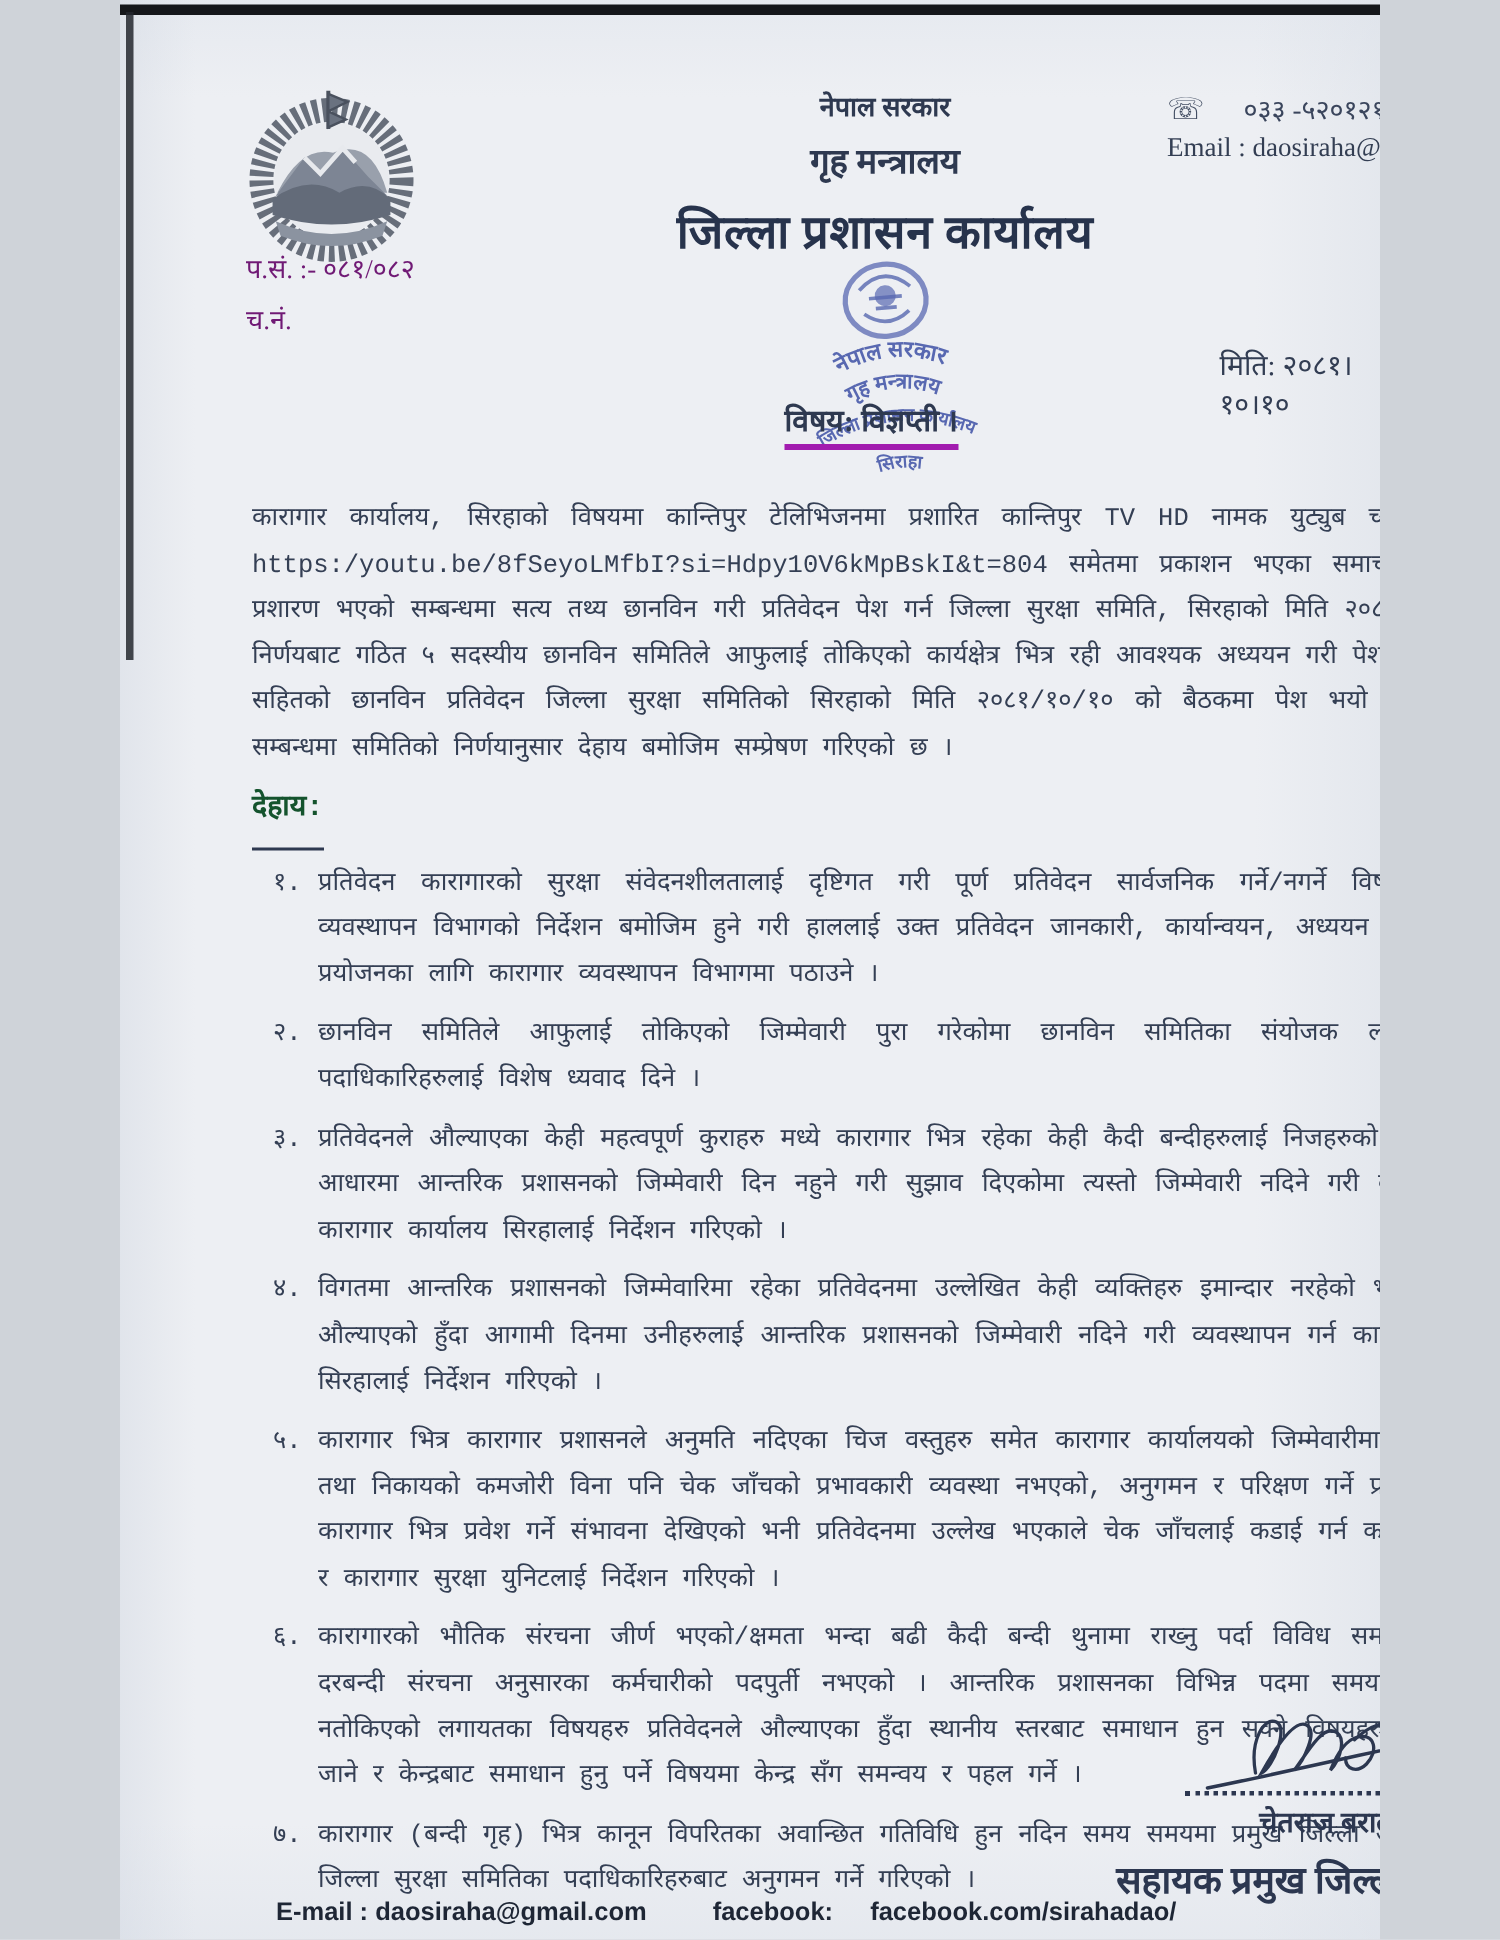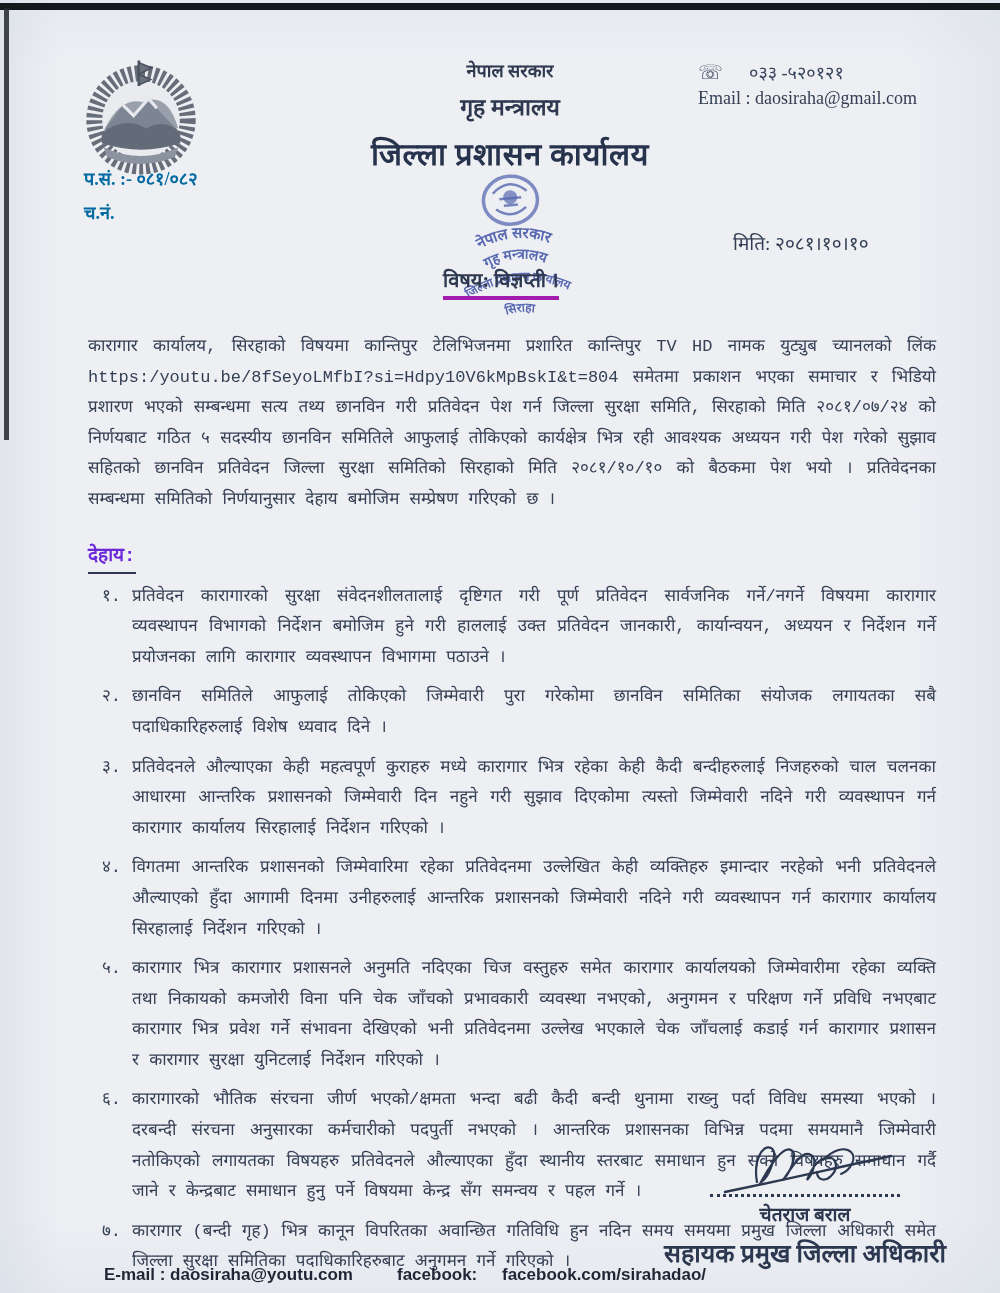--- a/index.html
+++ b/index.html
@@ -1,18 +1,18 @@
 <!DOCTYPE html>
 <html><head>
 <meta charset="utf-8">
 <style>
   html,body{margin:0;padding:0;background:#cfd3d9;}
   .page{
     position:relative;
-    width:1000px;height:1293px;
+    width:840px;height:1293px;
     margin:0 auto;
     background:#edeff3;
     font-family:"Liberation Serif", serif;
     color:#343f54;
     overflow:hidden;
   }
   .page::before{ 
     content:"";
     position:absolute;inset:0;
     background:
@@ -26,39 +26,39 @@
   
   .emblem{position:absolute;top:52px;left:72px;width:138px;height:138px;}
   .hdr-center{position:absolute;top:58px;left:300px;width:420px;text-align:center;}
   .gov-line{font-size:18px;font-weight:bold;color:#2e3950;}
   .ministry-line{font-size:23px;font-weight:bold;color:#2e3950;margin-top:8px;}
   .office-line{font-size:31px;font-weight:bold;color:#27334c;margin-top:10px;letter-spacing:.5px;}
   .hdr-right{position:absolute;top:60px;left:698px;width:270px;}
   .phone-row{font-size:18px;color:#3a455c;display:flex;align-items:center;gap:26px;}
   .phone-glyph{font-family:"DejaVu Sans", sans-serif;font-size:20px;color:#434e63;}
   .email-row{font-size:18px;color:#333e53;margin-top:4px;}
-  .ref-block{position:absolute;top:166px;left:84px;font-weight:bold;font-size:18px;color:#0369a1;}
+  .ref-block{position:absolute;top:166px;left:84px;font-weight:normal;font-size:18px;color:#701a75;}
   .ref-block .row{margin-bottom:10px;}
 
   
   .stamp{position:absolute;top:170px;left:420px;width:190px;height:165px;transform:rotate(-5deg);opacity:.88;}
   .subject{
     position:absolute;top:266px;left:443px;
     font-size:20px;font-weight:bold;color:#2e3950;
     border-bottom:4px solid #a21caf;padding-bottom:3px;
   }
   .date-line{position:absolute;top:230px;left:733px;font-size:19px;color:#323d53;}
 
   
   .content{position:absolute;top:332px;left:88px;width:848px;font-family:Liberation Mono, monospace;}
   .intro{font-size:17px;line-height:1.8;text-align:justify;}
   .list-heading{
-    display:inline-block;margin-top:25px;
-    font-size:19px;font-weight:bold;color:#6d28d9;
-    border-bottom:2px solid #2e3950;padding-bottom:5px;
+    display:inline-block;margin-top:7px;
+    font-size:19px;font-weight:bold;color:#14532d;
+    border-bottom:2px solid #2e3950;padding-bottom:16px;
   }
   .items{margin-top:8px;}
   .item{display:flex;margin:0 0 9px 14px;}
   .item .num{width:30px;flex-shrink:0;font-size:17px;line-height:1.8;}
   .item .txt{flex:1;font-size:17px;line-height:1.8;text-align:justify;}
 
   
   .sig-block{position:absolute;top:1130px;left:655px;width:300px;text-align:center;}
   .sig-scribble{display:block;margin:0 auto;}
   .sig-dots{width:190px;margin:-14px auto 4px auto;border-bottom:3px dotted #2c3750;}
@@ -172,20 +172,20 @@
       <path d="M52,52 C48,30 58,14 66,18 C74,22 64,48 56,52 C66,34 78,16 86,20 C94,24 84,44 78,50 C88,36 96,22 104,24 C114,27 108,44 102,50 C106,40 112,30 120,28 C132,25 134,38 126,46 C120,52 112,50 112,42" fill="none" stroke="#2c3750" stroke-width="2.2" stroke-linecap="round"></path>
       <path d="M20,62 C70,52 130,38 186,26" fill="none" stroke="#2c3750" stroke-width="2.4" stroke-linecap="round"></path>
       <path d="M118,30 C128,20 140,16 146,22 C152,28 146,40 136,44" fill="none" stroke="#2c3750" stroke-width="2" stroke-linecap="round"></path>
     </svg>
     <div class="sig-dots"></div>
     <div class="sig-name">चेतराज बराल</div>
     <div class="sig-title">सहायक प्रमुख जिल्ला अधिकारी</div>
   </div>
 
   <div class="footer">
-    <span>E-mail : daosiraha@youtu.com</span>
+    <span>E-mail : daosiraha@gmail.com</span>
     <span>
       <span>facebook:</span>
       <span style="margin-left:20px">facebook.com/sirahadao/</span>
     </span>
   </div>
 
 </div>
 
 </body></html>

